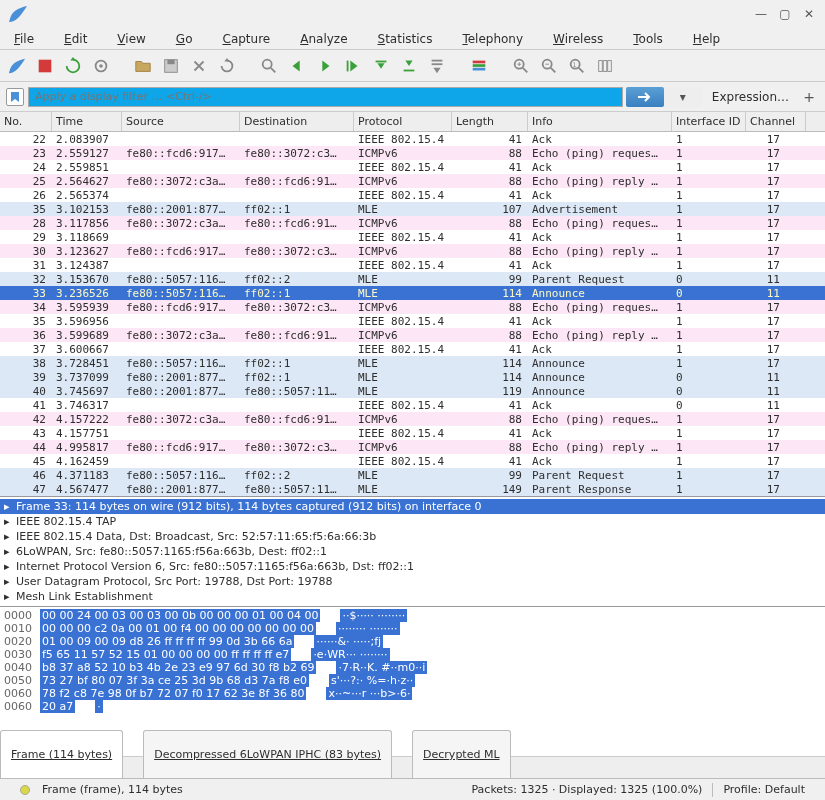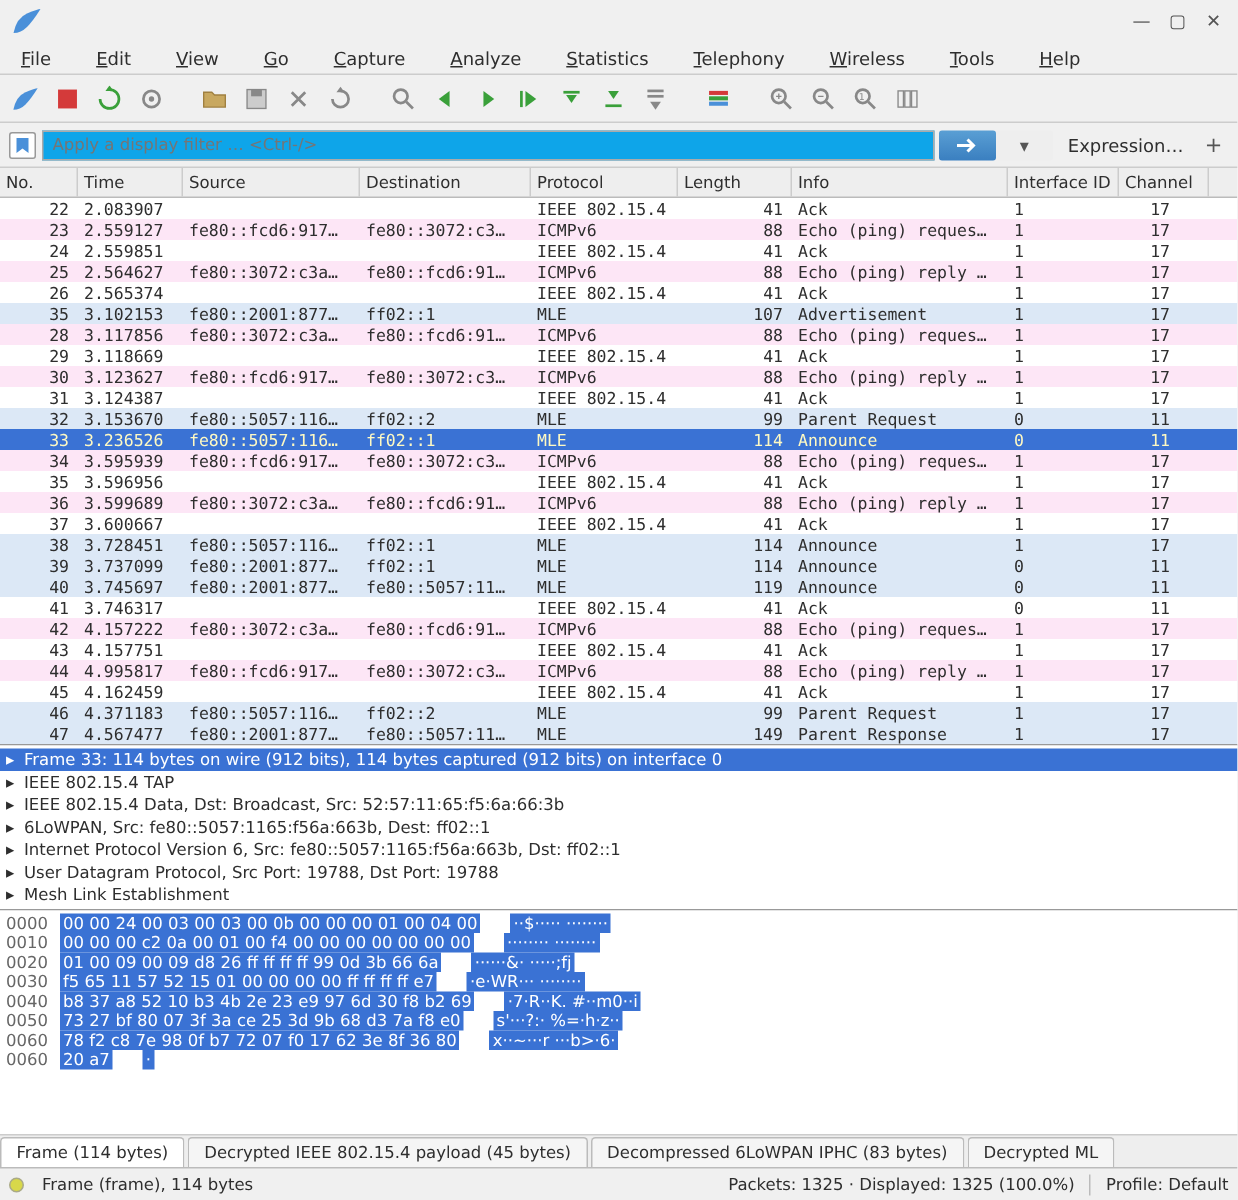--- a/index.html
+++ b/index.html
@@ -43,23 +43,23 @@
 .tree-line { padding:1px 4px; display:flex; align-items:center; }
 .tree-sel { background:#3a72d4; color:#fff; }
 .tree-caret { width:12px; display:inline-block; }
 .hex-pane { flex:1 1 auto; background:#fff; font-family:"DejaVu Sans Mono",monospace; font-size:11px; overflow:hidden; padding:2px 4px; }
 .hex-row { display:flex; }
 .hex-off { width:36px; color:#666; }
 .hex-bytes { background:#3a72d4; color:#fff; padding:0 2px; }
 .hex-gap { width:20px; }
 .hex-ascii { background:#3a72d4; color:#fff; padding:0 2px; }
 .hex-tabs { display:flex; border-top:1px solid #ccc; background:#eee; height:22px; align-items:flex-end; }
-.hex-tab { padding:3px 10px; border:1px solid #bbb; border-bottom:none; background:#f5f5f5; font-size:11px; margin-right:2px; border-radius:3px 3px 0 0; }
+.hex-tab { padding:17px 10px; border:1px solid #bbb; border-bottom:none; background:#f5f5f5; font-size:11px; margin-right:20px; border-radius:3px 3px 0 0;text-decoration:underline; }
 .hex-tab.active { background:#fff; }
-.statusbar { display:flex; align-items:center; height:22px; border-top:1px solid #bbb; font-size:11px; padding:0 6px; }
+.statusbar { display:flex; align-items:center; height:22px; border-top:1px solid #bbb; font-size:11px; padding:0 20px; }
 .status-dot { width:10px; height:10px; border-radius:50%; background:#d8d84a; border:1px solid #aa8; margin-right:12px; }
 .status-sep { width:1px; height:14px; background:#bbb; margin:0 10px; }
 .fin-icon { width:20px; height:20px; margin-right:6px; }
 </style>
 </head>
 <body>
 
 <div class="titlebar">
   <svg class="fin-icon" viewBox="0 0 20 20">
       <path d="M1 18 Q3 8 10 5 Q17 2 19 2 Q14 10 10 14 Q6 18 1 18" fill="#4a90d9"></path>
@@ -587,21 +587,20 @@
     <div class="hex-row">
       <span class="hex-off">0060</span>
       <span class="hex-bytes">20 a7</span>
       <span class="hex-gap"></span>
       <span class="hex-ascii"> ·</span>
     </div>
   </div>
 
 <div class="hex-tabs" id="hex-tabs">
     <div class="hex-tab active">Frame (114 bytes)</div>
-    <div class="hex-tab">Decrypted IEEE 802.15.4 payload (45 bytes)</div>
     <div class="hex-tab">Decompressed 6LoWPAN IPHC (83 bytes)</div>
     <div class="hex-tab">Decrypted ML</div>
   </div>
 
 <div class="statusbar">
   <div class="status-dot"></div>
   <span>Frame (frame), 114 bytes</span>
   <div class="spacer" style="flex:1"></div>
   <span>Packets: 1325 · Displayed: 1325 (100.0%)</span>
   <div class="status-sep"></div>

